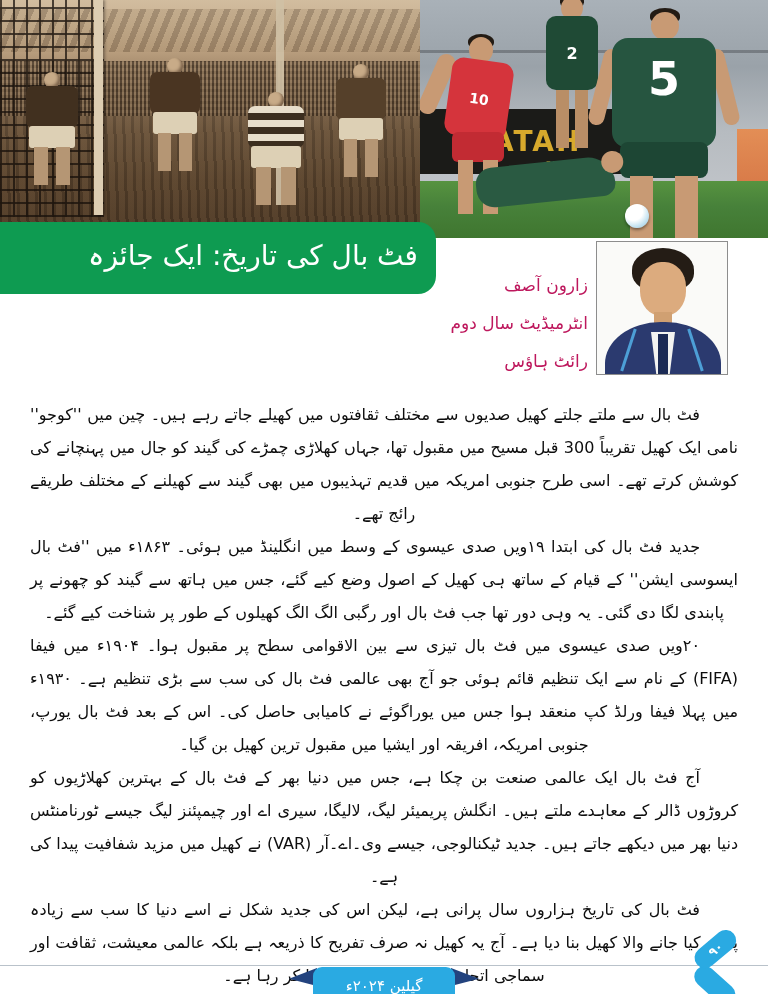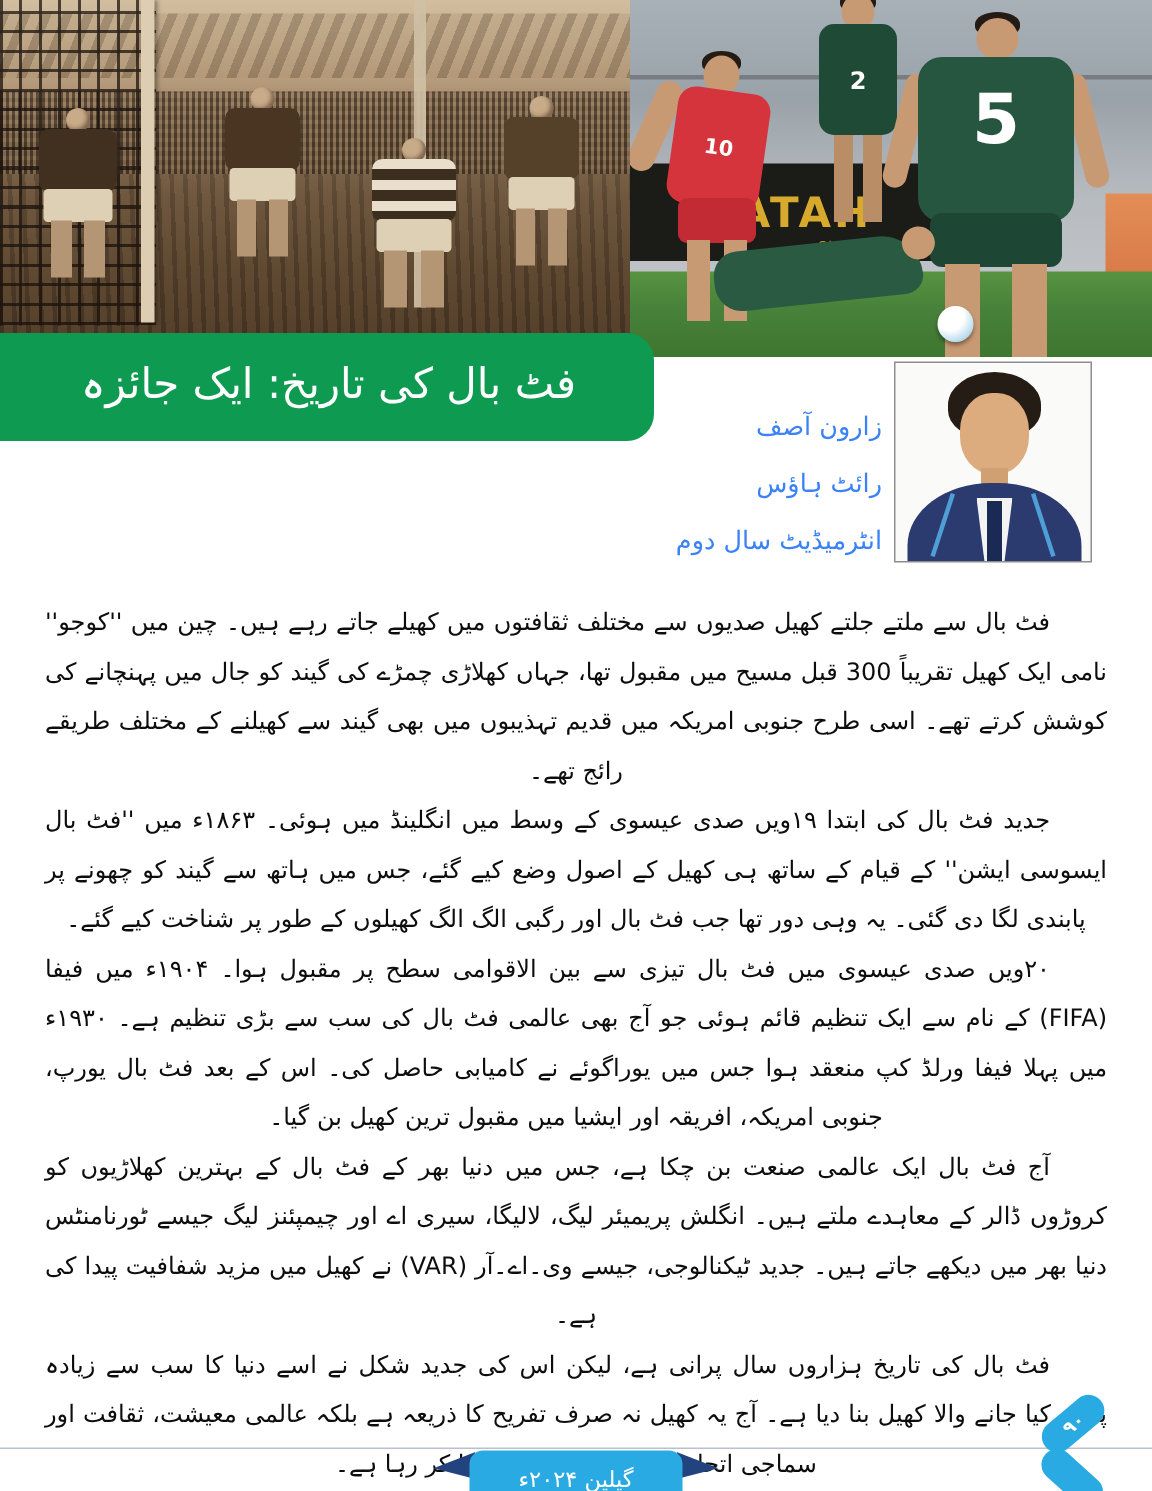--- a/index.html
+++ b/index.html
@@ -73,28 +73,28 @@
   .pm-fallen { position:absolute; left:16%; top:68%; width:40%; height:17%;
     background:#2a5a42; border-radius:18px 30px 14px 20px; transform:rotate(-6deg); }
   .pm-fallen-head { position:absolute; right:-10px; top:-4px; width:22px; height:22px; border-radius:50%; background:#c89a74; }
   .pm-ball { position:absolute; left:59%; bottom:4%; width:24px; height:24px; border-radius:50%;
     background:radial-gradient(circle at 35% 30%, #ffffff 0 40%, #bfe0f0 70%, #8db9d2 100%); box-shadow:0 2px 3px rgba(0,0,0,.4); }
 
   
   .title-banner {
     position:absolute; top:222px; left:0; width:436px; height:72px; z-index:6;
     background:#0e9b51; border-radius:0 18px 18px 0;
-    display:flex; align-items:center; justify-content:center;
+    display:flex; align-items:center; justify-content:flex-end;
     padding:0 18px 6px 20px;
   }
   .title-banner span { color:#ffffff; font-size:28px; direction:rtl; white-space:nowrap; }
 
   
   .author-block { position:absolute; top:240px; left:330px; width:408px; height:140px; }
-  .author-lines { position:absolute; top:26px; right:150px; direction:rtl; text-align:right; color:#3b82f6; }
+  .author-lines { position:absolute; top:26px; right:150px; direction:rtl; text-align:right; color:#be185d; }
   .author-lines div { font-size:17px; line-height:38px; white-space:nowrap; }
   .portrait { position:absolute; top:1px; right:10px; width:132px; height:134px;
     background:#fafaf8; border:1px solid #8d8d8d; overflow:hidden; }
   .pt-hair { position:absolute; top:6px; left:35px; width:62px; height:44px; border-radius:50% 50% 42% 42%; background:#241c15; }
   .pt-face { position:absolute; top:20px; left:43px; width:46px; height:54px; border-radius:46%; background:#dcab7e; }
   .pt-neck { position:absolute; top:70px; left:57px; width:18px; height:16px; background:#d0a072; }
   .pt-suit { position:absolute; bottom:0; left:8px; width:116px; height:52px; background:#2b3a6f; border-radius:48% 48% 0 0 / 80% 80% 0 0; }
   .pt-trim-l { position:absolute; bottom:2px; left:30px; width:3px; height:44px; background:#4d9fd6; transform:rotate(18deg); }
   .pt-trim-r { position:absolute; bottom:2px; right:30px; width:3px; height:44px; background:#4d9fd6; transform:rotate(-18deg); }
   .pt-shirt { position:absolute; bottom:0; left:54px; width:24px; height:42px; background:#f3f3f1;
@@ -215,22 +215,22 @@
     </div>
 
     <div class="title-banner">
       <span>فٹ بال کی تاریخ: ایک جائزہ</span>
     </div>
   </div>
 
   <div class="author-block">
     <div class="author-lines">
       <div>زارون آصف</div>
+      <div>انٹرمیڈیٹ سال دوم</div>
       <div>رائٹ ہاؤس</div>
-      <div>انٹرمیڈیٹ سال دوم</div>
     </div>
     <div class="portrait">
       <div class="pt-hair"></div>
       <div class="pt-face"></div>
       <div class="pt-neck"></div>
       <div class="pt-suit"></div>
       <div class="pt-trim-l"></div>
       <div class="pt-trim-r"></div>
       <div class="pt-shirt"></div>
       <div class="pt-tie"></div>

